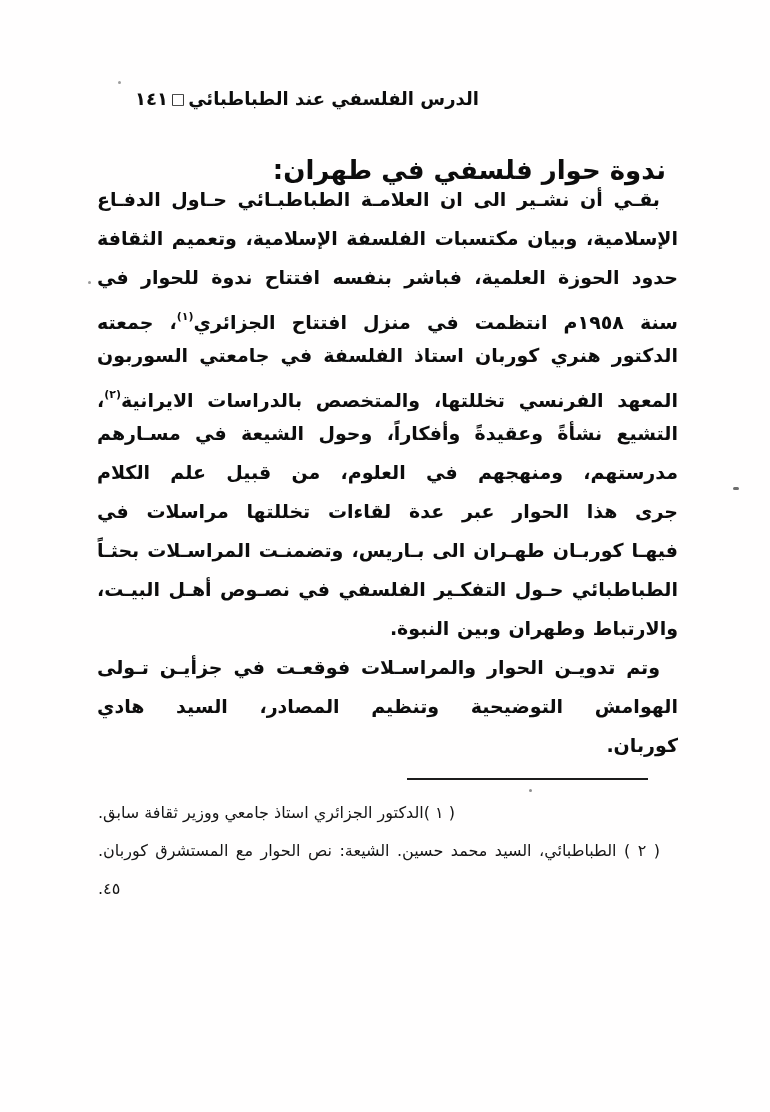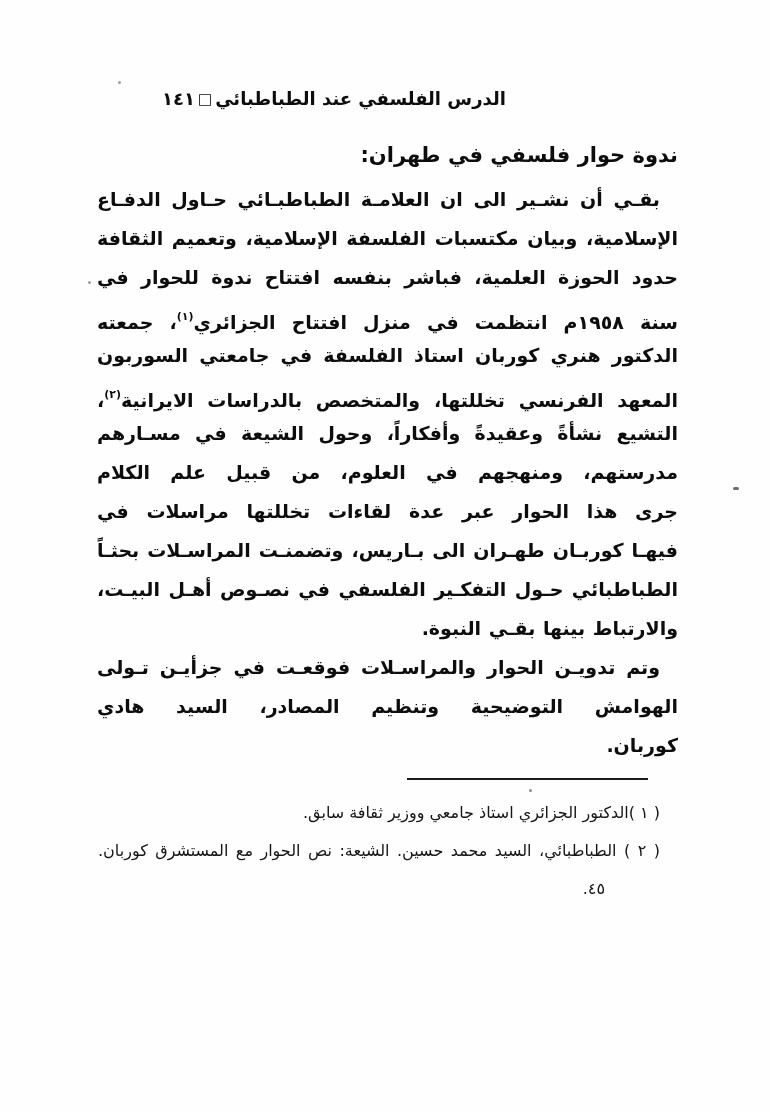--- a/index.html
+++ b/index.html
@@ -21,36 +21,35 @@
   
   .running-header {
     position: absolute;
     left: 135px;
     top: 88px;
     direction: rtl;
     font-size: 18px;
     font-weight: bold;
     white-space: nowrap;
     letter-spacing: 0.2px;
-    margin-left: 27px;
   }
   .running-header .sq {
     font-size: 15px;
     padding: 0 3px;
     position: relative;
     top: -1px;
   }
 
   
   .heading {
     position: absolute;
     top: 143px;
     right: 92px;
-    margin: 0;
-    font-size: 21px;
+    margin: 12px;
+    font-size: 26px;
     font-weight: bold;
     white-space: nowrap;
   }
 
   
   .bodytext {
     position: absolute;
     top: 180px;
     right: 92px;
     left: 97px;
@@ -88,21 +87,21 @@
   .footnotes {
     position: absolute;
     top: 794px;
     right: 110px;
     left: 98px;
     font-size: 16px;
     font-weight: normal;
     line-height: 38px;
     color: #151515;
   }
-  .fline  { height: 38px; overflow: hidden; text-align: right; }
+  .fline  { height: 38px; overflow: hidden; text-align: left; }
   .fline.full { text-align: justify; text-align-last: justify; }
   .fline.cont { padding-right: 55px; }
 
   
   .speck { position: absolute; }
   .speck-1 { left: 733px; top: 487px; width: 6px; height: 3px; background: #6d6d6d; border-radius: 2px; }
   .speck-2 { left: 118px; top: 81px;  width: 3px; height: 3px; background: #9d9d9d; border-radius: 50%; }
   .speck-3 { left: 529px; top: 789px; width: 3px; height: 3px; background: #8e8e8e; border-radius: 50%; }
   .speck-4 { left: 88px;  top: 281px; width: 3px; height: 3px; background: #9a9a9a; border-radius: 50%; }
 </style>
@@ -122,21 +121,21 @@
     <div class="ln">الإسلامية، وبيان مكتسبات الفلسفة الإسلامية، وتعميم الثقافة الفلسفية خارج</div>
     <div class="ln">حدود الحوزة العلمية، فباشر بنفسه افتتاح ندوة للحوار في طهران في خريف</div>
     <div class="ln"><span>سنة ١٩٥٨م انتظمت في منزل افتتاح الجزائري</span><sup class="fnref">(١)</sup><span>، جمعته بالمستشرق المعروف</span></div>
     <div class="ln">الدكتور هنري كوربان استاذ الفلسفة في جامعتي السوربون وطهران، ورئيـس</div>
     <div class="ln"><span>المعهد الفرنسي تخللتها، والمتخصص بالدراسات الايرانية</span><sup class="fnref">(٢)</sup><span>، الذي حاوره حول</span></div>
     <div class="ln">التشيع نشأةً وعقيدةً وأفكاراً، وحول الشيعة في مسـارهم التـاريخي ومعطيـات</div>
     <div class="ln">مدرستهم، ومنهجهم في العلوم، من قبيل علم الكلام والفلسفة وغيرهما، وقد</div>
     <div class="ln">جرى هذا الحوار عبر عدة لقاءات تخللتها مراسلات في الحـالات الـتي يغـادر</div>
     <div class="ln">فيهـا كوربـان طهـران الى بـاريس، وتضمنـت المراسـلات بحثـاً معمقـاً كتبـه</div>
     <div class="ln">الطباطبائي حـول التفكـير الفلسفي في نصـوص أهـل البيـت، ومسـألة الولايـة</div>
-    <div class="ln end">والارتباط بينها بقـي النبوة.</div>
+    <div class="ln end">والارتباط وطهران وبين النبوة.</div>
 
     <div class="ln first">وتم تدويـن الحوار والمراسـلات فوقعـت في جزأيـن تـولى تحريرهـا وكتابـة</div>
     <div class="ln">الهوامش التوضيحية وتنظيم المصادر، السيد هادي خسروشاهي والشيخ علي</div>
     <div class="ln end">كوربان.</div>
   </div>
 
   <div class="fn-sep"></div>
 
   <div class="footnotes">
     <div class="fline">( ١ )الدكتور الجزائري استاذ جامعي ووزير ثقافة سابق.</div>

